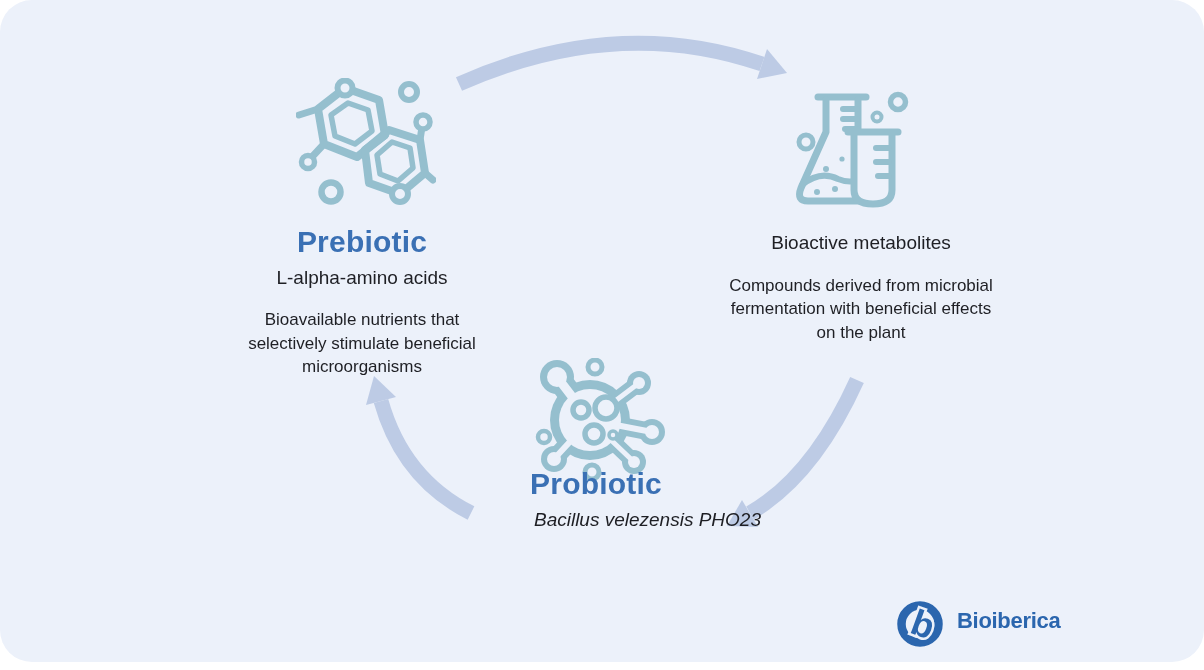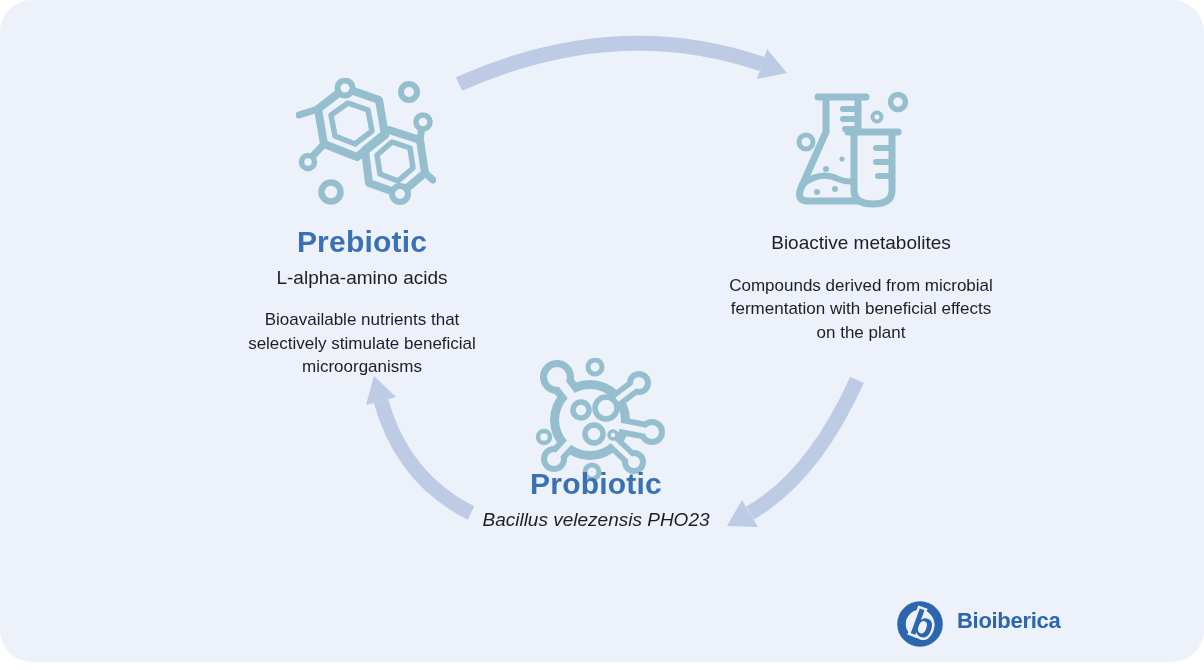--- a/index.html
+++ b/index.html
@@ -2,21 +2,21 @@
 <html><head>
 <meta charset="utf-8">
 <style>
   html,body{margin:0;padding:0;background:#ffffff;}
   body{width:1204px;height:670px;position:relative;font-family:"Liberation Sans",sans-serif;}
   .card{position:absolute;left:0;top:0;width:1204px;height:662px;background:#ECF1FA;border-radius:32px;overflow:hidden;}
   .layer{position:absolute;left:0;top:0;pointer-events:none;}
   .node{position:absolute;text-align:center;color:#1E1F24;}
   .node .title{font-size:30px;font-weight:600;color:#3A70B4;line-height:1.15;letter-spacing:.2px;}
   .node .subtitle{font-size:19px;font-weight:400;margin-top:6px;line-height:1.25;}
-  .node .subtitle.italic{font-style:italic;}
+  .node .subtitle.italic{font-style:italic;text-align:right;}
   .node .desc{font-size:17px;font-weight:400;margin-top:19px;line-height:1.38;white-space:pre-line;}
   .icon-svg{position:absolute;}
   .logo{position:absolute;left:896px;top:594px;display:flex;align-items:center;gap:9px;}
   .logo-text{font-size:22px;font-weight:700;color:#2B66AE;letter-spacing:-.3px;}
 </style>
 </head>
 <body>
 
 <div class="card">
 

